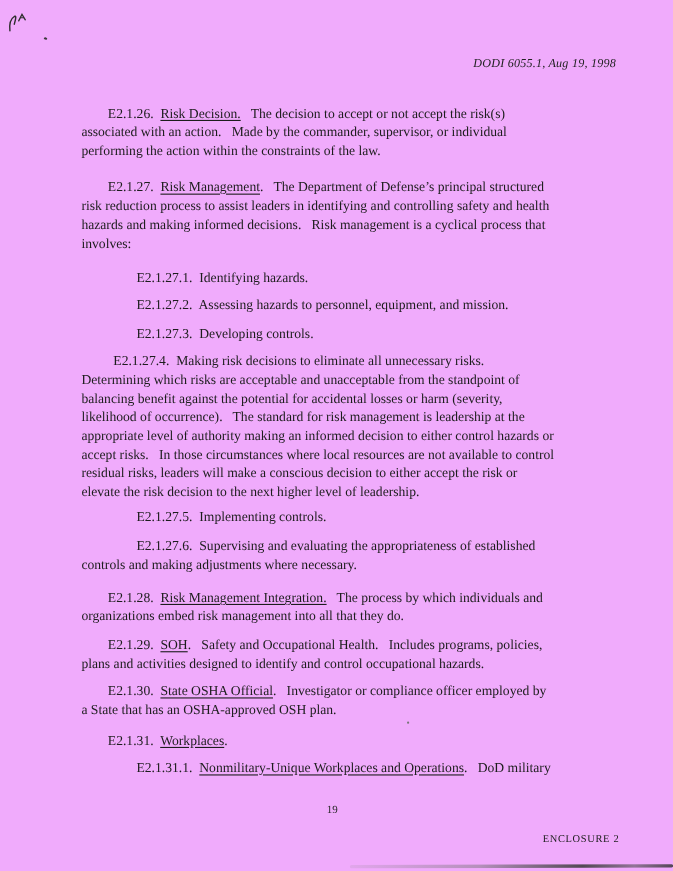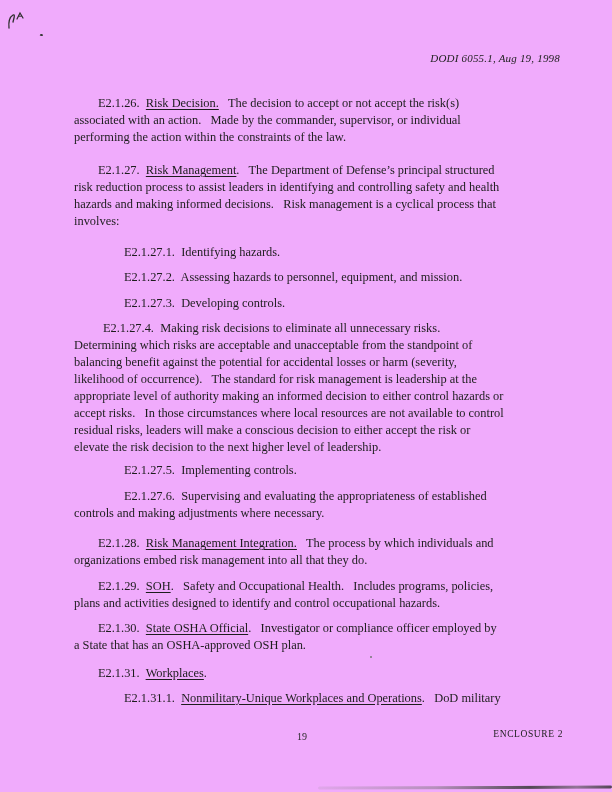--- a/index.html
+++ b/index.html
@@ -36,21 +36,21 @@
   .u { text-decoration: underline; text-underline-offset: 2px; }
   .page-number {
     position: absolute;
     top: 731px;
     left: 297px;
     font-size: 10px;
     color: #2a2a2a;
   }
   .enclosure-label {
     position: absolute;
-    top: 729px;
+    top: 758px;
     right: 49px;
     font-size: 9.5px;
     letter-spacing: 0.6px;
     color: #222;
   }
   .handwritten-mark {
     position: absolute;
     top: 10px;
     left: 5px;
   }

